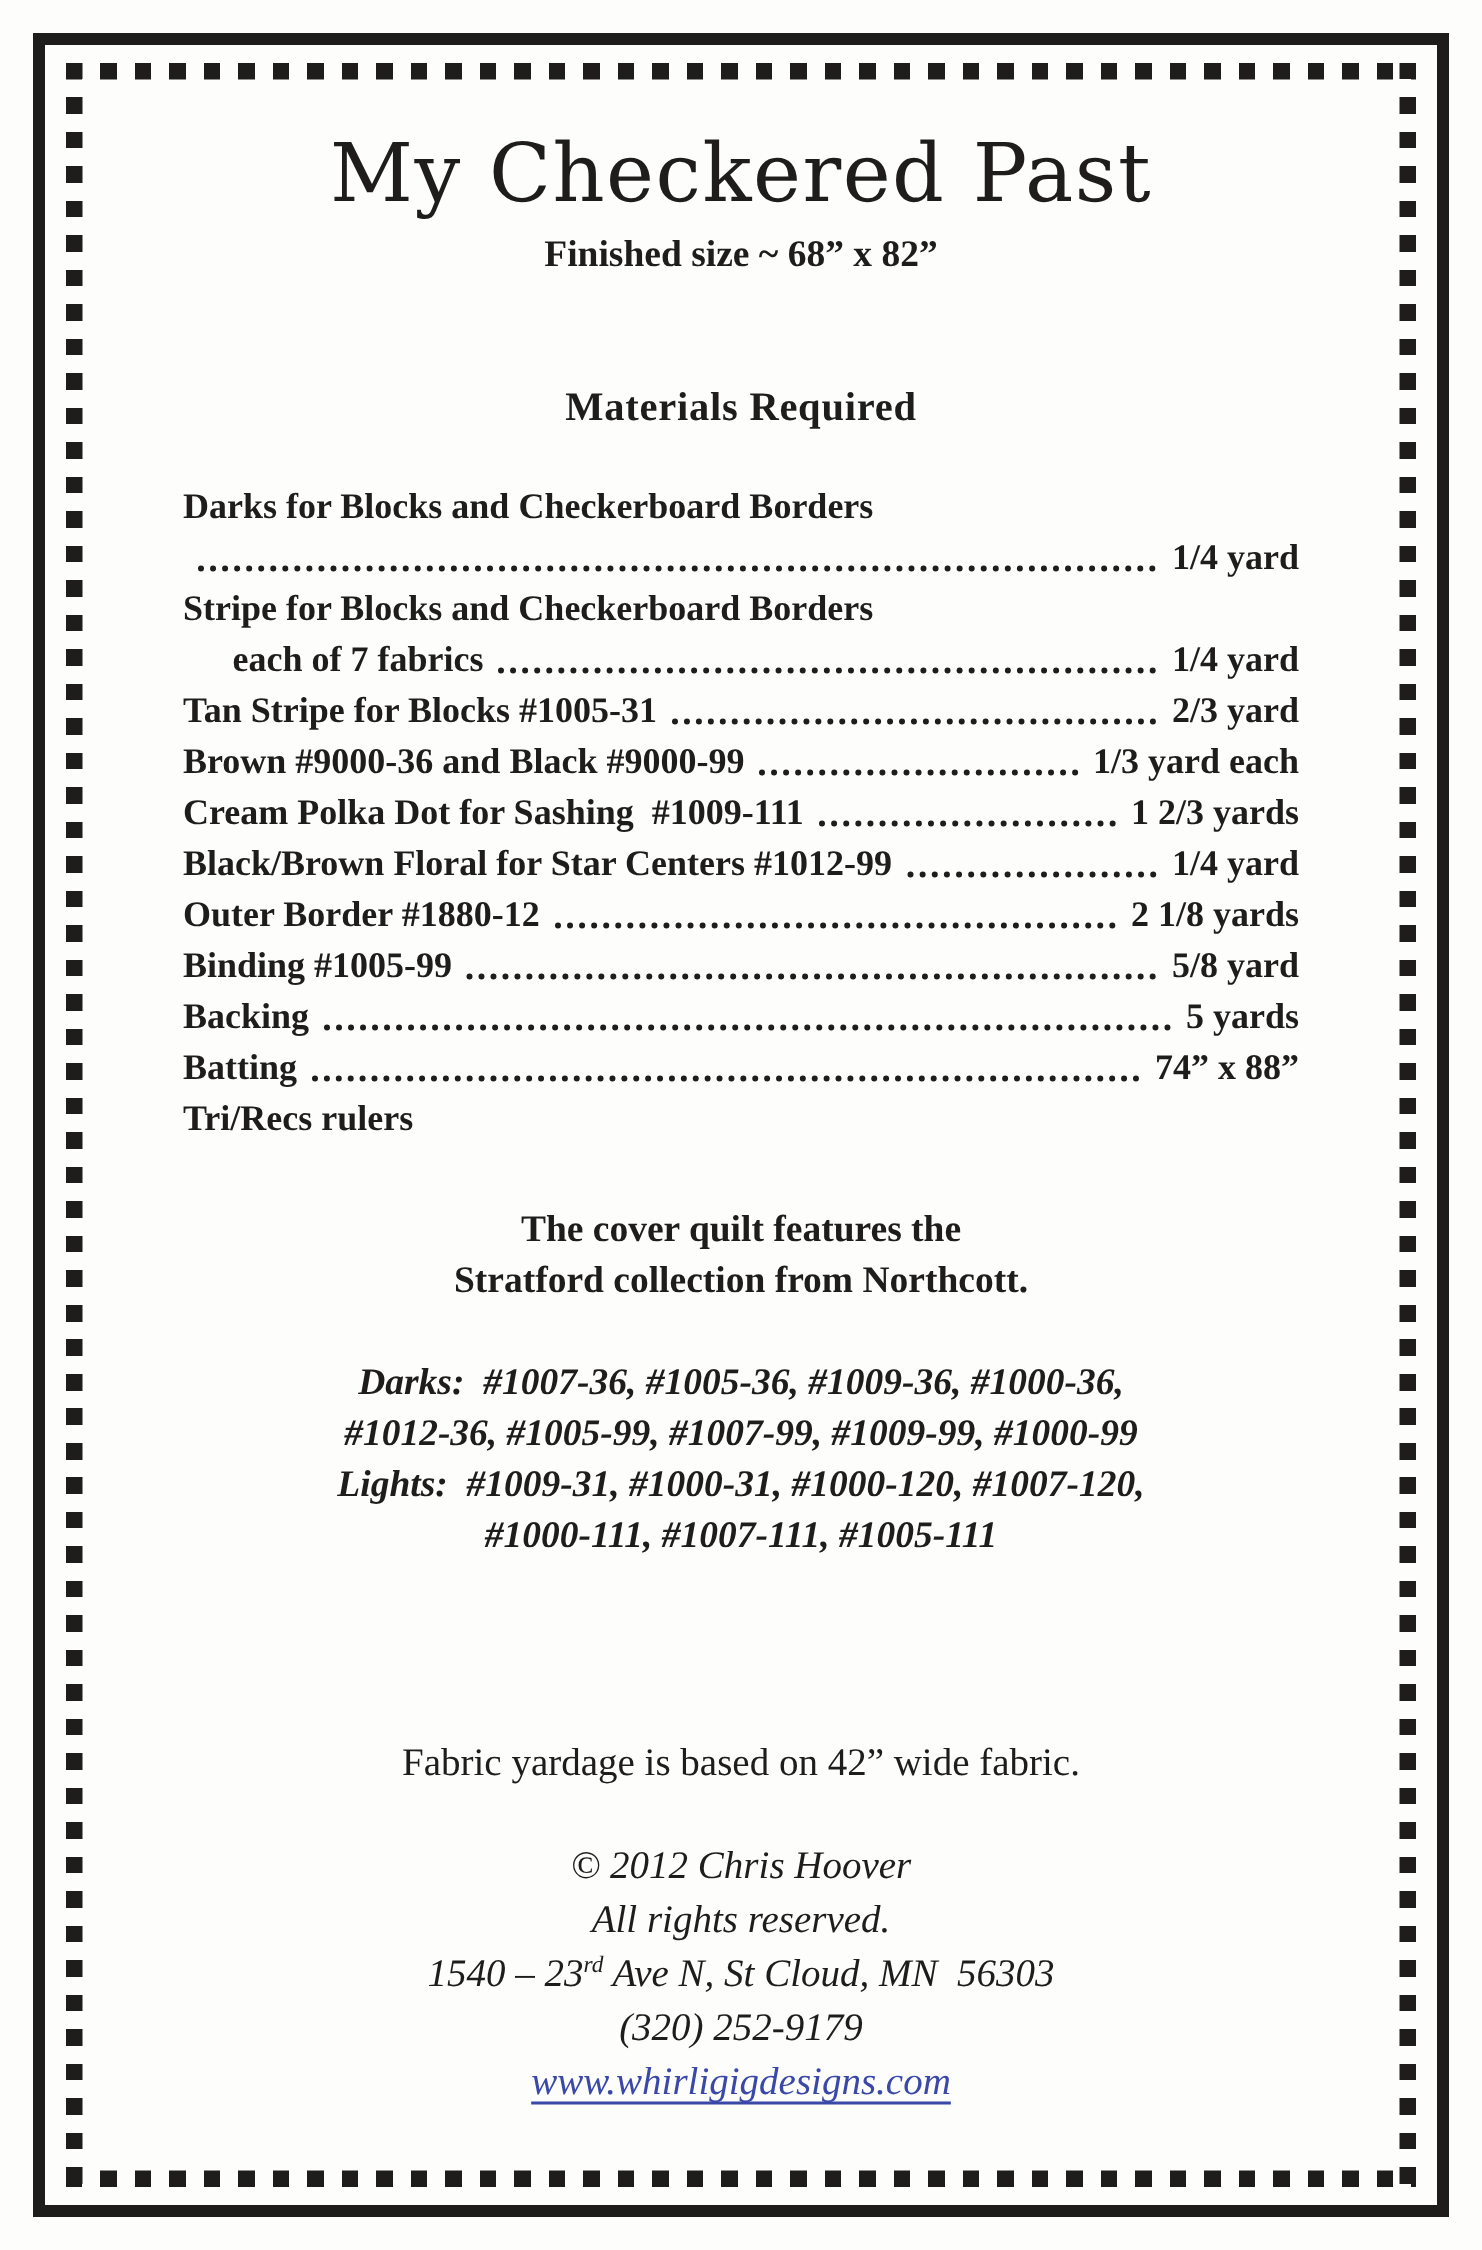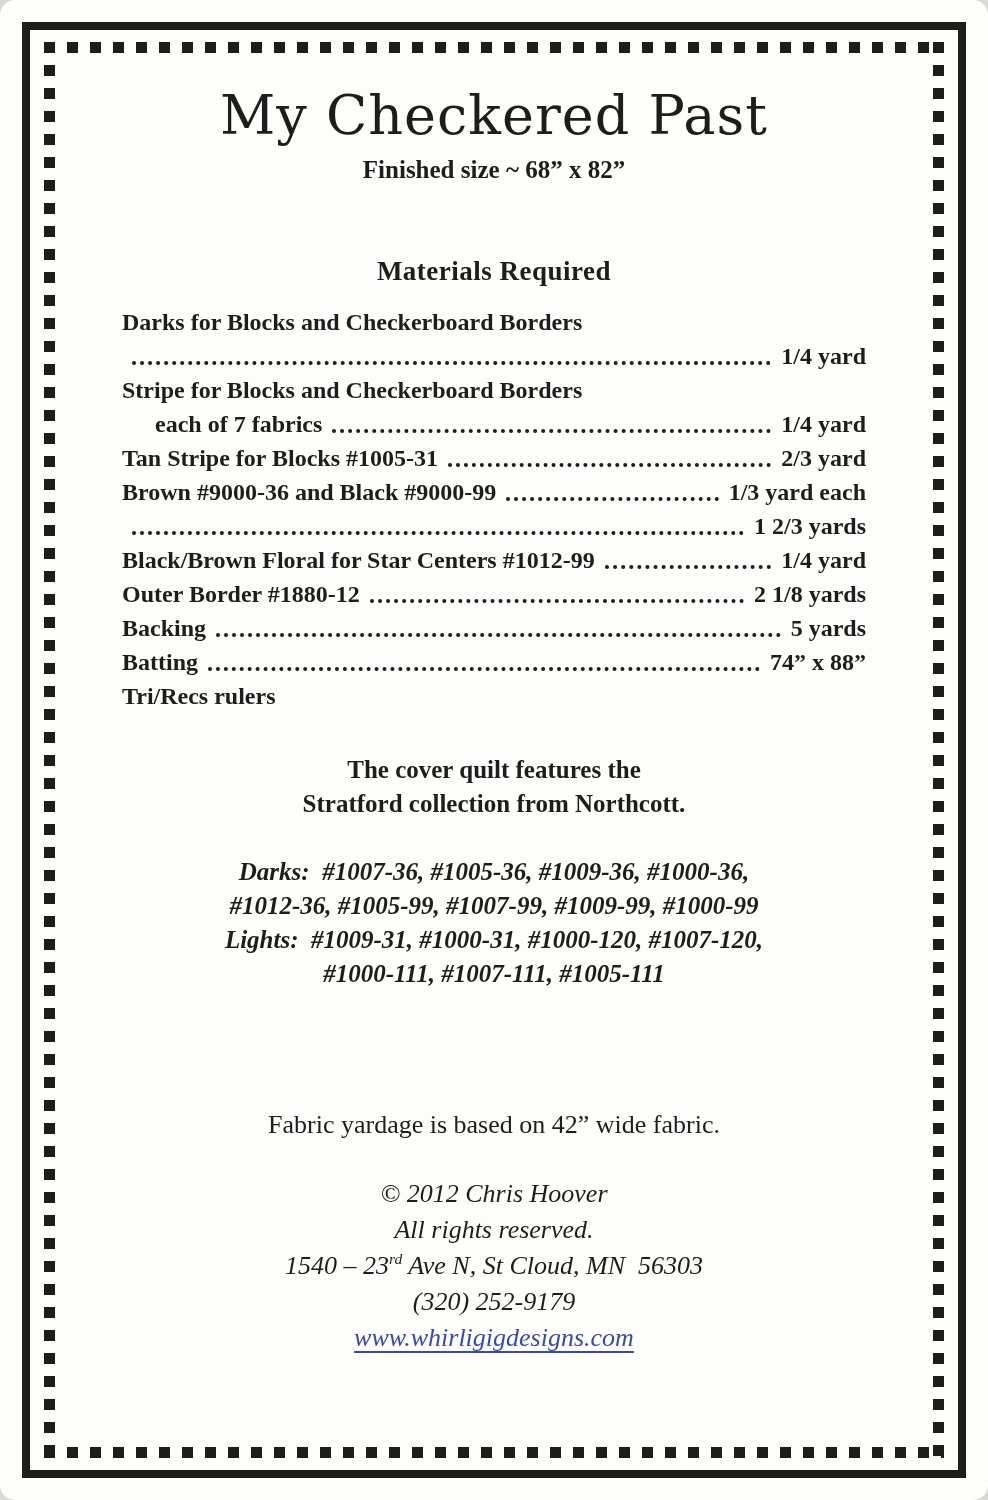--- a/index.html
+++ b/index.html
@@ -8,21 +8,20 @@
   }
   html,body{margin:0;padding:0;background:#d9d9d6;}
   .page{
     position:relative;
     width:988px;height:1500px;
     margin:0 auto;
     background:#fdfdfc;
     color:var(--ink);
     font-family:"Liberation Serif","DejaVu Serif",serif;
     overflow:hidden;
-    border-radius:15px;
   }
   
   .outer-frame{position:absolute;inset:22px;border:8px solid var(--ink);}
   
   .dot-strip{position:absolute;}
   .dot-top{left:44px;right:44px;top:42px;height:11px;
     background:repeating-linear-gradient(to right,var(--ink) 0 11px,transparent 11px 23px);}
   .dot-bottom{left:44px;right:44px;bottom:42px;height:11px;
     background:repeating-linear-gradient(to right,var(--ink) 0 11px,transparent 11px 23px);}
   .dot-left{top:42px;bottom:42px;left:44px;width:11px;
@@ -36,21 +35,21 @@
     margin:26px 0 0;
     font-family:"DejaVu Serif",serif;
     font-weight:normal;
     font-size:54px;
     line-height:1.12;
     letter-spacing:1px;
   }
   .finished{margin-top:10px;font-size:25px;font-weight:bold;}
   .mat-heading{margin:72px 0 0;font-size:27px;font-weight:bold;letter-spacing:.5px;text-align:center;}
 
-  .materials{width:744px;margin:18px auto 0;text-align:left;font-size:24px;font-weight:bold;}
+  .materials{width:744px;margin:34px auto 0;text-align:left;font-size:24px;font-weight:bold;}
   .mat-row{display:flex;align-items:baseline;line-height:34px;}
   .mat-label{white-space:pre;}
   .indent .mat-label{padding-left:33px;}
   .dots{
     flex:1 1 auto;min-width:18px;
     align-self:flex-end;
     border-bottom:4px dotted var(--ink);
     margin:0 10px 8px 10px;
   }
   .mat-value{white-space:pre;}
@@ -109,36 +108,42 @@
         <span class="mat-value">2/3 yard</span>
       </div>
 
       <div class="mat-row">
         <span class="mat-label">Brown #9000-36 and Black #9000-99</span>
         <span class="dots"></span>
         <span class="mat-value">1/3 yard each</span>
       </div>
 
       <div class="mat-row">
+        <span class="mat-label">Cream Polka Dot for Sashing  #1009-111</span>
         <span class="dots"></span>
         <span class="mat-value">1 2/3 yards</span>
       </div>
 
       <div class="mat-row">
         <span class="mat-label">Black/Brown Floral for Star Centers #1012-99</span>
         <span class="dots"></span>
         <span class="mat-value">1/4 yard</span>
       </div>
 
       <div class="mat-row">
         <span class="mat-label">Outer Border #1880-12</span>
         <span class="dots"></span>
         <span class="mat-value">2 1/8 yards</span>
       </div>
 
+      <div class="mat-row">
+        <span class="mat-label">Binding #1005-99</span>
+        <span class="dots"></span>
+        <span class="mat-value">5/8 yard</span>
+      </div>
 
       <div class="mat-row">
         <span class="mat-label">Backing</span>
         <span class="dots"></span>
         <span class="mat-value">5 yards</span>
       </div>
 
       <div class="mat-row">
         <span class="mat-label">Batting</span>
         <span class="dots"></span>

